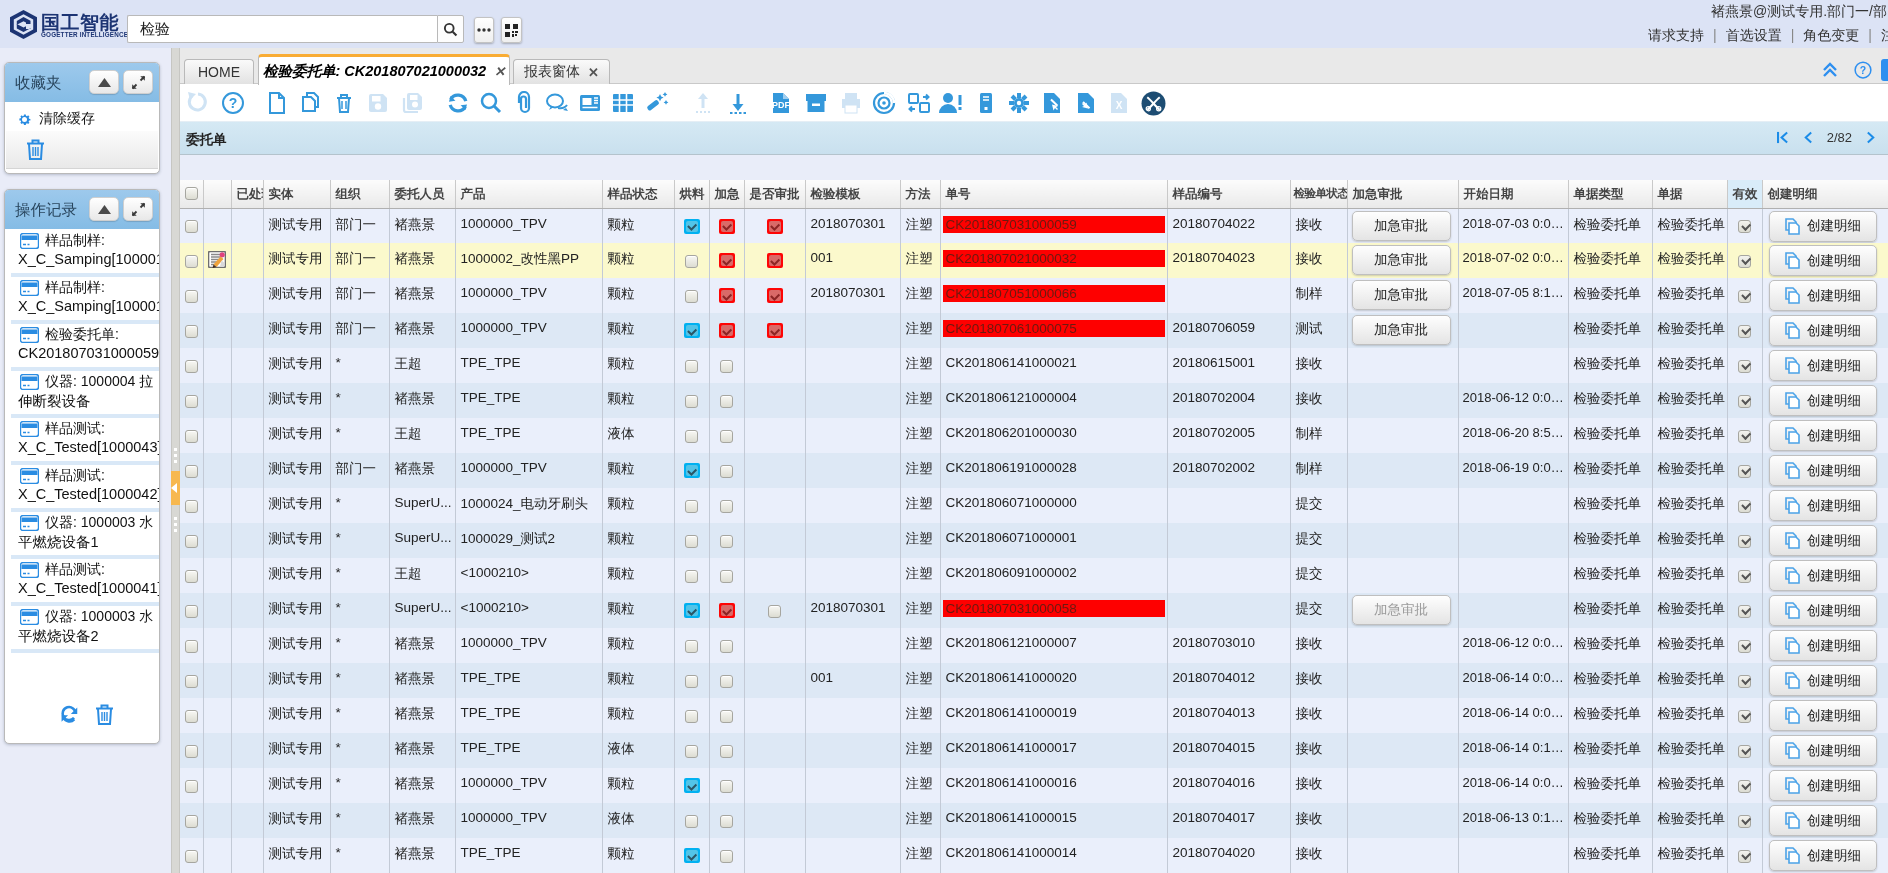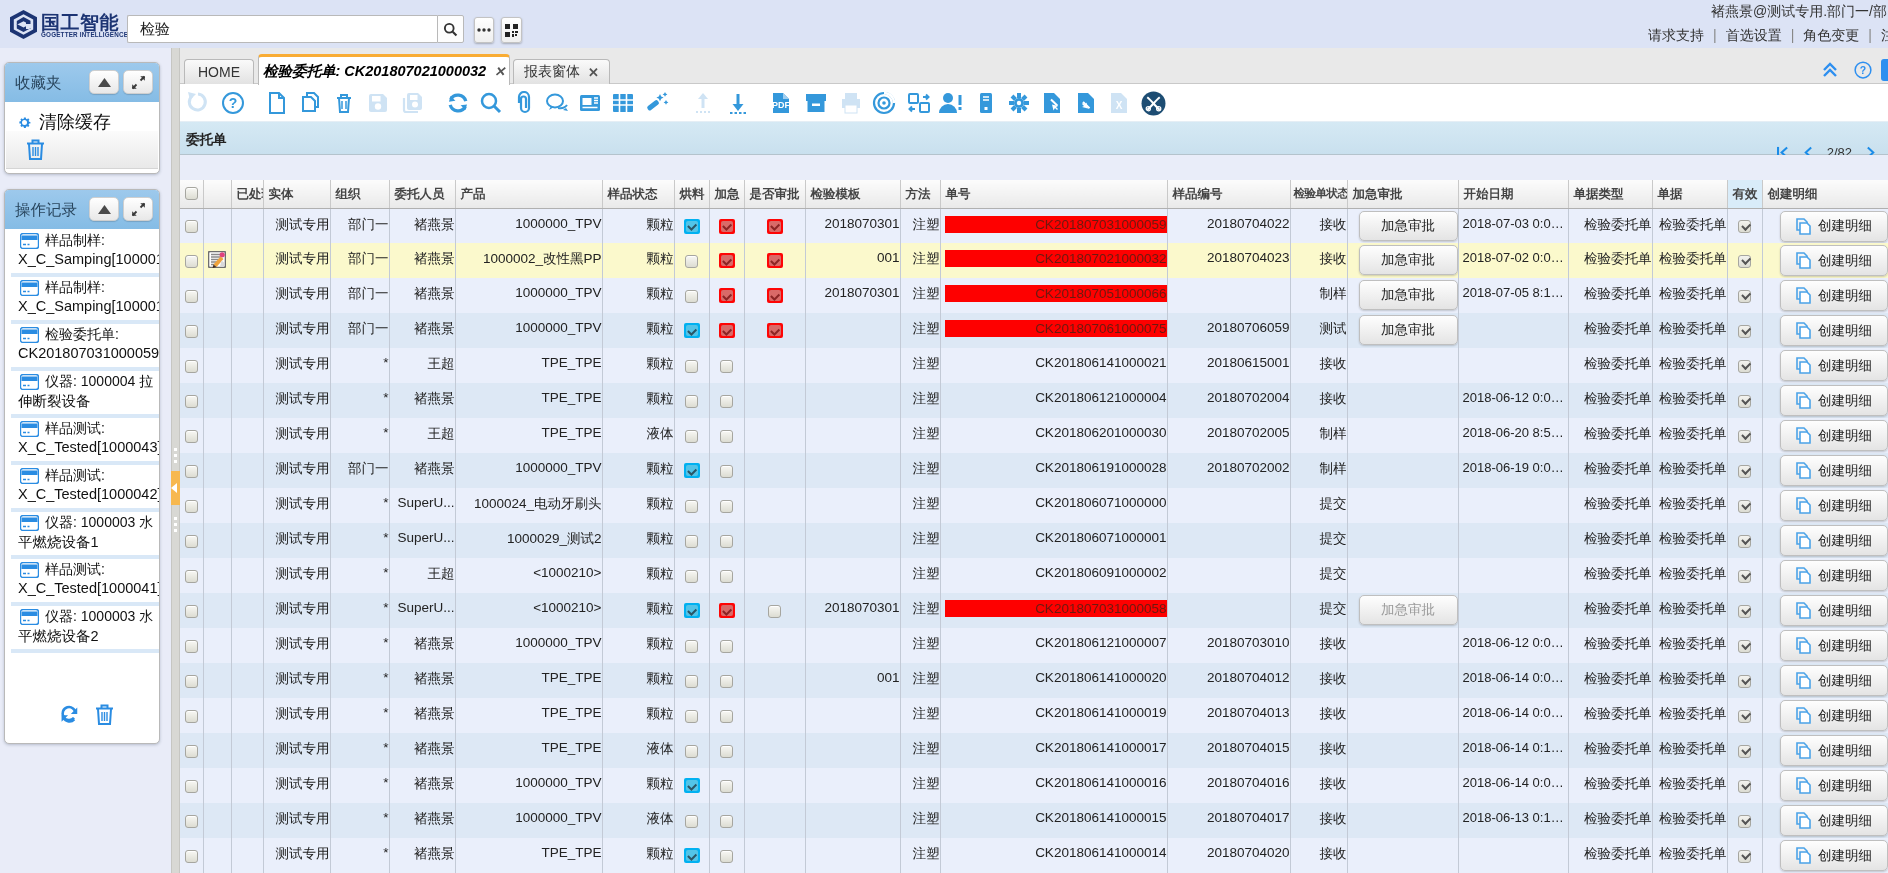--- a/index.html
+++ b/index.html
@@ -28,52 +28,52 @@
 #chev2 { left:1822px; top:62px; }
 #qmark { left:1854px; top:61px; }
 
 
 #toolbar { left:180px; top:84px; width:1708px; height:37px; background:#fff; }
 .tbi { position:absolute; }
 
 
 #gridbar { left:180px; top:121px; width:1708px; height:34px; background:linear-gradient(#d5e9f4,#c9e0ee); border-top:1px solid #e5eef5; border-bottom:1px solid #b4c3cc; }
 #gridbar .t { position:absolute; left:6px; top:9px; font-size:13.5px; font-weight:bold; color:#222; }
-#pager { position:absolute; right:12px; top:8px; display:flex; align-items:center; gap:14px; font-size:13px; color:#333;margin-top:15px; }
+#pager { position:absolute; right:12px; top:8px; display:flex; align-items:center; gap:14px; font-size:13px; color:#333; }
 #band { left:180px; top:155px; width:1708px; height:25px; background:#e9edf9; }
 
 
 #sidebar { left:0; top:48px; width:171px; height:825px; background:#e9ecf8; }
 #splitter { left:171px; top:48px; width:9px; height:825px; background:#d8d8d4; border-left:1px solid #c6c6c2; border-right:1px solid #c6c6c2; }
 #shandle { left:171px; top:471px; width:9px; height:34px; background:#f7b84f; }
 #shandle:after { content:""; position:absolute; left:0px; top:12px; border:5px solid transparent; border-right:6px solid #fff; border-left:none; }
 .grip { position:absolute; left:174px; width:3px; height:3px; background:#fff; box-shadow:0 6px 0 #fff,0 12px 0 #fff; }
 .panel { position:absolute; left:4px; width:156px; background:#fff; border:1px solid #b9b9b9; border-radius:5px; box-shadow:0 1px 3px rgba(120,130,150,.45); }
 .phdr { height:39px; background:linear-gradient(#9dc9ec,#85bce5); border-radius:4px 4px 0 0; position:relative; }
 .phdr .pt { position:absolute; left:10px; top:10px; font-size:15.5px; color:#29465e; }
 .pbtn { position:absolute; top:7px; width:30px; height:24px; background:linear-gradient(#fff,#e8e8e8); border:1px solid #cfcfcf; border-radius:5px; display:flex; align-items:center; justify-content:center; box-shadow:0 1px 1px rgba(0,0,0,.15); }
 #p1 { top:62px; height:112px; }
 #p2 { top:189px; height:555px; }
-.fitem { position:absolute; left:12px; top:47px; display:flex; align-items:center; gap:7px; font-size:18px; color:#111; }
+.fitem { position:absolute; left:12px; top:47px; display:flex; align-items:center; gap:7px; font-size:14px; color:#111; }
 #p1 .foot { position:absolute; left:1px; right:1px; top:68px; height:38px; background:linear-gradient(#fbfbfb,#e9e9e9); border-bottom:1px solid #d5d5d5; display:flex; align-items:center; padding-left:20px; }
 #ops { position:absolute; left:0; top:40px; width:154px; }
 .opit { border-bottom:4px solid #d9e8f7; height:47px;margin-left:6px; }
 .opit .l1 { display:flex; align-items:center; gap:6px; padding-left:9px; height:21px; font-size:14px; color:#111; white-space:nowrap; }
 .opit .l2 { padding-left:7px; height:20px; font-size:14.5px; color:#111; white-space:nowrap; overflow:hidden; }
 #p2 .foot { position:absolute; left:54px; top:514px; display:flex; gap:15px; align-items:center; }
 
 
 #grid { left:180px; top:180px; width:1708px; height:693px; overflow:hidden; }
 table { border-collapse:collapse; table-layout:fixed; width:1708px; }
 th,td { overflow:hidden; white-space:nowrap; vertical-align:top; }
 thead tr { height:28px; }
 th { background:linear-gradient(#fcfcfc,#e9e9e9); border-right:1px solid #c9c9c9; border-bottom:1px solid #b0b0b0; font-size:12.5px; color:#444; text-align:left; padding:6px 0 0 5px; font-weight:bold; }
 th.hvalid { background:#d9ecf9; }
 .hclip { width:26px; overflow:hidden; }
-tbody tr { height:35px;text-align:right; }
+tbody tr { height:35px; }
 td { border-right:1px solid #c3cad6; font-size:13.5px; color:#222; padding:7px 0 0 5px; }
 tr.odd td { background:#eaeffb; }
 tr.even td { background:#dde8f5; }
 tr.sel td { background:#fbf9cc; }
 td.tc-c { text-align:center; padding-left:0; padding-top:0; vertical-align:middle; }
 td.tc-b { padding:2px 0 0 0; }
 td.ell { text-overflow:ellipsis; font-size:13px; padding-left:4px; }
 td.tc-dh { padding:7px 0 0 2px; }
 .redcell { display:inline-block; width:222px; height:17px; line-height:17px; background:#fe0000; color:#6b1a10; padding-left:3px; }
 .cbu { display:inline-block; width:13px; height:13px; border-radius:3px; background:linear-gradient(#f8f8f4,#dcdcd2); border:1px solid #a6a6a0; box-shadow:inset 0 1px 0 #fff; vertical-align:middle; }

